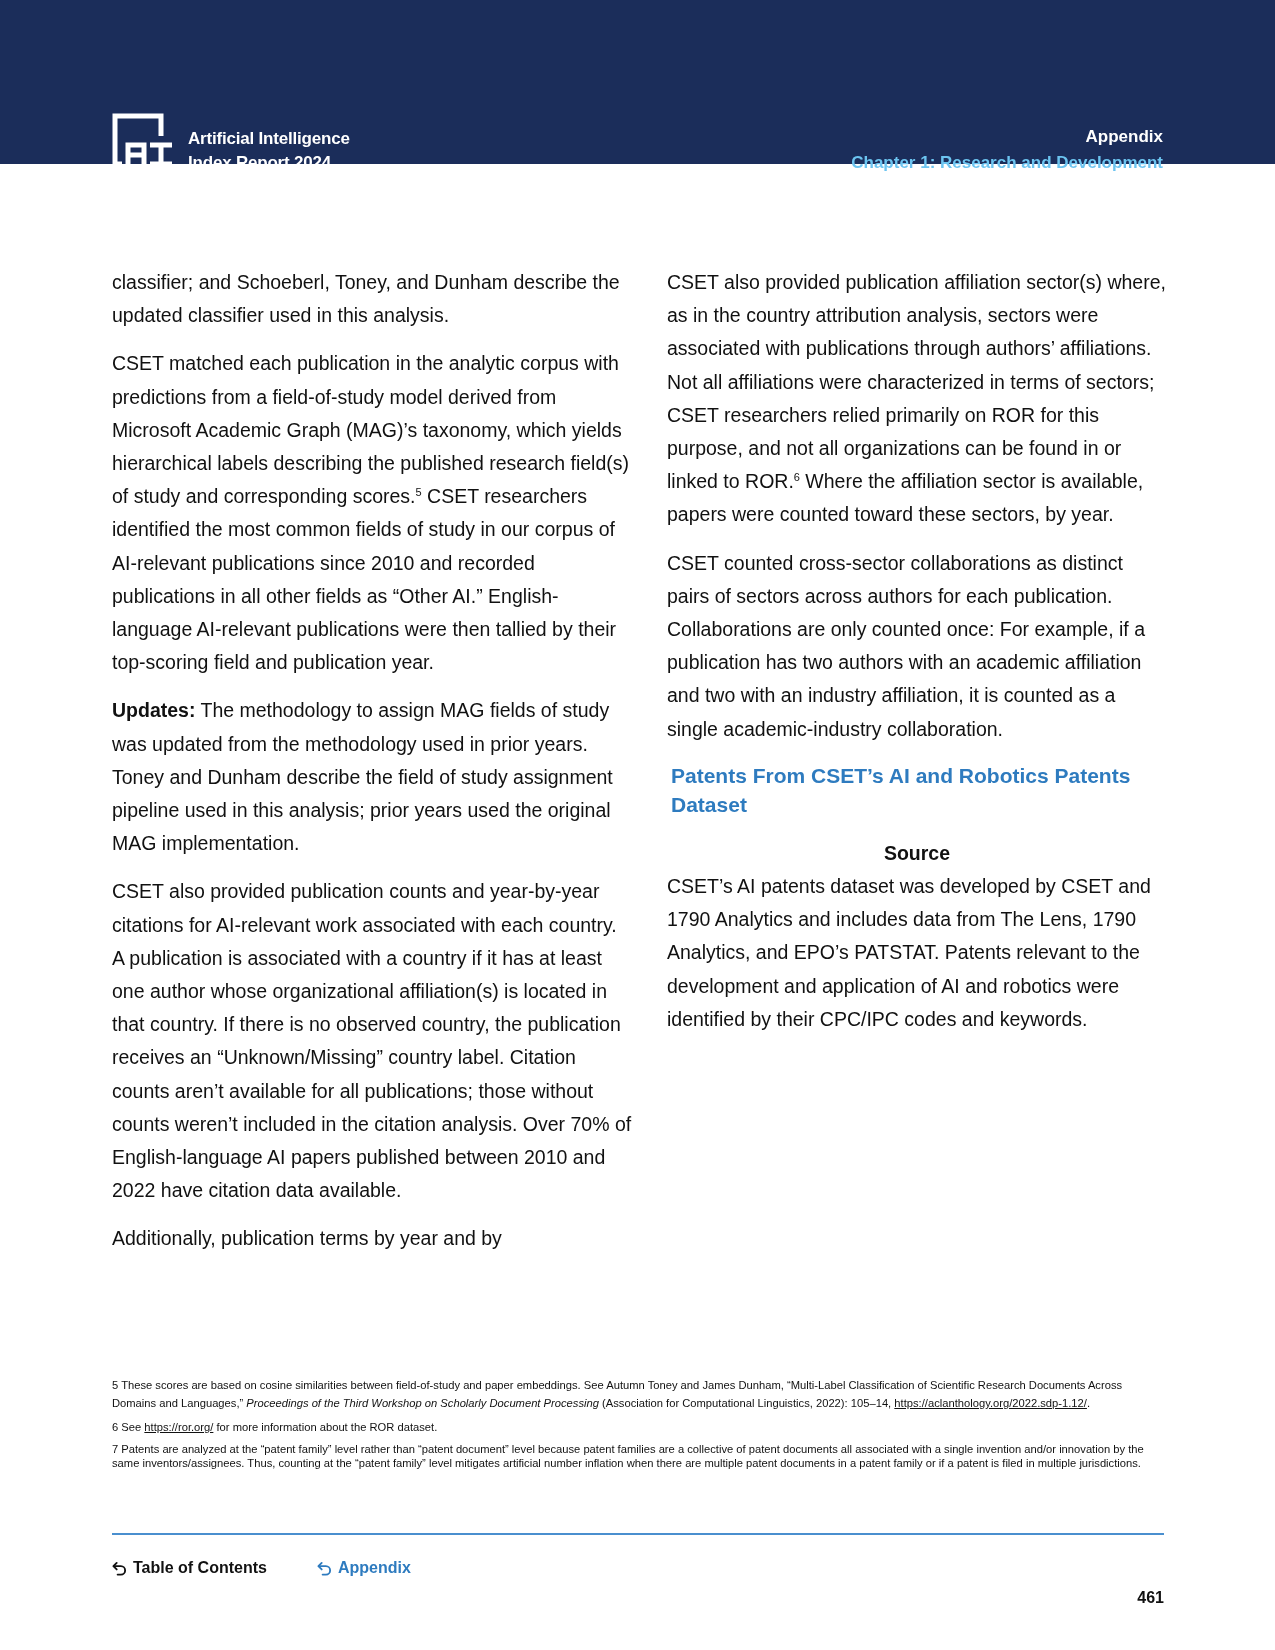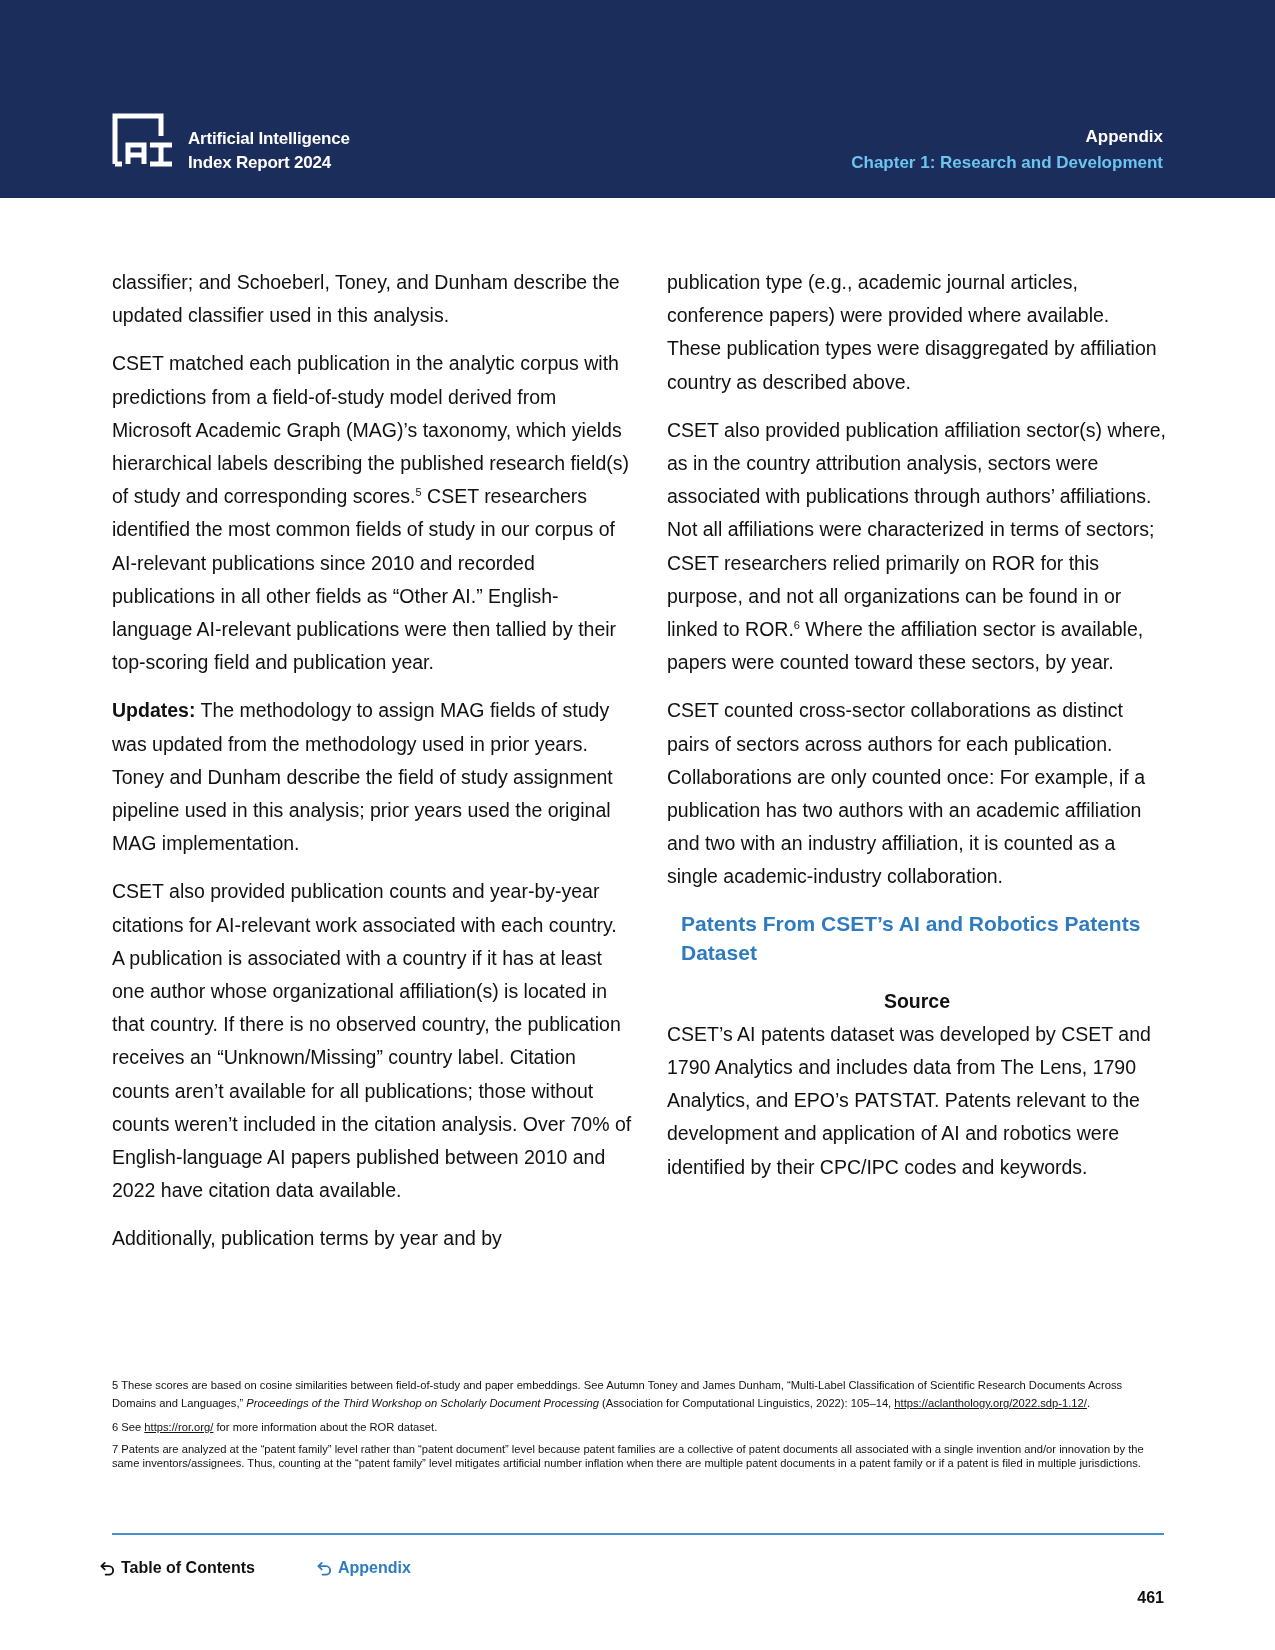--- a/index.html
+++ b/index.html
@@ -2,21 +2,21 @@
 <html><head>
   <meta charset="utf-8">
   <style>
     html, body { margin: 0; padding: 0; }
     body {
       width: 1275px; height: 1650px; position: relative; overflow: hidden;
       background: #ffffff; color: #111111;
       font-family: "Liberation Sans", "DejaVu Sans", sans-serif;
     }
     .header {
-      position: absolute; left: 0; top: 0; width: 1275px; height: 198px;
+      position: absolute; left: 0; top: 0; width: 1275px; height: 164px;
       background: #1b2d5a;
     }
     .logo {
       position: absolute; left: 112px; top: 112px; width: 62px; height: 56px;
     }
     .brand {
       position: absolute; left: 188px; top: 127px;
       color: #ffffff; font-weight: bold; font-size: 17px; line-height: 24px;
       letter-spacing: -0.2px;
     }
@@ -31,42 +31,42 @@
       position: absolute; top: 266px; width: 520px;
       font-size: 19.5px; line-height: 33.2px; color: #111;
     }
     .col.left { left: 112px; }
     .col.right { left: 667px; width: 500px; }
     .col p { margin: 0 0 15px 0; }
     .col sup { font-size: 11px; line-height: 0; vertical-align: 7px; }
     .col b { font-weight: bold; }
     .h-blue {
       color: #2e7bbf; font-weight: bold; font-size: 21px; line-height: 29px;
-      margin: 0 0 18px 14px;
+      margin: 0 0 18px 4px;
     }
     .h-sub { font-weight: bold; margin: 0; text-align: center; }
 
     .footnotes {
       position: absolute; left: 112px; top: 1376px; width: 1060px;
       font-size: 11.2px; line-height: 18px; color: #111;
     }
     .footnotes p { margin: 0 9px 6px 0; }
     .footnotes p.tight { line-height: 14px; }
     .footnotes a { color: #111; text-decoration: underline; }
 
     .rule {
       position: absolute; left: 112px; top: 1533px; width: 1052px; height: 2px;
       background: #4a8fcf;
     }
     .foot-nav {
       position: absolute; top: 1556px; font-size: 16px; font-weight: bold;
       line-height: 24px; display: flex; align-items: center; gap: 6px;
       cursor: pointer;
     }
-    .foot-nav.toc { left: 100px; color: #111; justify-content: flex-end; }
+    .foot-nav.toc { left: 112px; color: #111; justify-content: flex-end; }
     .foot-nav.app { left: 317px; color: #2e7bbf; }
     .foot-nav svg { width: 15px; height: 15px; }
     .page-num {
       position: absolute; right: 111px; top: 1556px; font-size: 16px;
       font-weight: bold; line-height: 24px; margin-top: 30px;
     }
   </style>
 </head>
 <body>
 
@@ -89,21 +89,20 @@
 
 <div class="col left">
   <p>classifier; and Schoeberl, Toney, and Dunham describe the updated classifier used in this analysis.</p>
   <p><span>CSET matched each publication in the analytic corpus with predictions from a field-of-study model derived from Microsoft Academic Graph (MAG)’s taxonomy, which yields hierarchical labels describing the published research field(s) of study and corresponding scores.</span><sup>5</sup><span> CSET researchers identified the most common fields of study in our corpus of AI-relevant publications since 2010 and recorded publications in all other fields as “Other AI.” English-language AI-relevant publications were then tallied by their top-scoring field and publication year.</span></p>
   <p><b>Updates:</b><span> The methodology to assign MAG fields of study was updated from the methodology used in prior years. Toney and Dunham describe the field of study assignment pipeline used in this analysis; prior years used the original MAG implementation.</span></p>
   <p>CSET also provided publication counts and year-by-year citations for AI-relevant work associated with each country. A publication is associated with a country if it has at least one author whose organizational affiliation(s) is located in that country. If there is no observed country, the publication receives an “Unknown/Missing” country label. Citation counts aren’t available for all publications; those without counts weren’t included in the citation analysis. Over 70% of English-language AI papers published between 2010 and 2022 have citation data available.</p>
   <p>Additionally, publication terms by year and by</p>
 </div>
 
 <div class="col right">
-  <p>publication type (e.g., academic journal articles, conference papers) were provided where available. These publication types were disaggregated by affiliation country as described above.</p>
   <p><span>CSET also provided publication affiliation sector(s) where, as in the country attribution analysis, sectors were associated with publications through authors’ affiliations. Not all affiliations were characterized in terms of sectors; CSET researchers relied primarily on ROR for this purpose, and not all organizations can be found in or linked to ROR.</span><sup>6</sup><span> Where the affiliation sector is available, papers were counted toward these sectors, by year.</span></p>
   <p>CSET counted cross-sector collaborations as distinct pairs of sectors across authors for each publication. Collaborations are only counted once: For example, if a publication has two authors with an academic affiliation and two with an industry affiliation, it is counted as a single academic-industry collaboration.</p>
   <div class="h-blue">Patents From CSET’s AI and Robotics Patents Dataset</div>
   <div class="h-sub">Source</div>
   <p>CSET’s AI patents dataset was developed by CSET and 1790 Analytics and includes data from The Lens, 1790 Analytics, and EPO’s PATSTAT. Patents relevant to the development and application of AI and robotics were identified by their CPC/IPC codes and keywords.</p>
 </div>
 
 <div class="footnotes">
   <p><span>5 These scores are based on cosine similarities between field-of-study and paper embeddings. See Autumn Toney and James Dunham, “Multi-Label Classification of Scientific Research Documents Across Domains and Languages,” </span><i>Proceedings of the Third Workshop on Scholarly Document Processing</i><span> (Association for Computational Linguistics, 2022): 105–14, </span><a>https://aclanthology.org/2022.sdp-1.12/</a><span>.</span></p>
   <p><span>6 See </span><a>https://ror.org/</a><span> for more information about the ROR dataset.</span></p>

